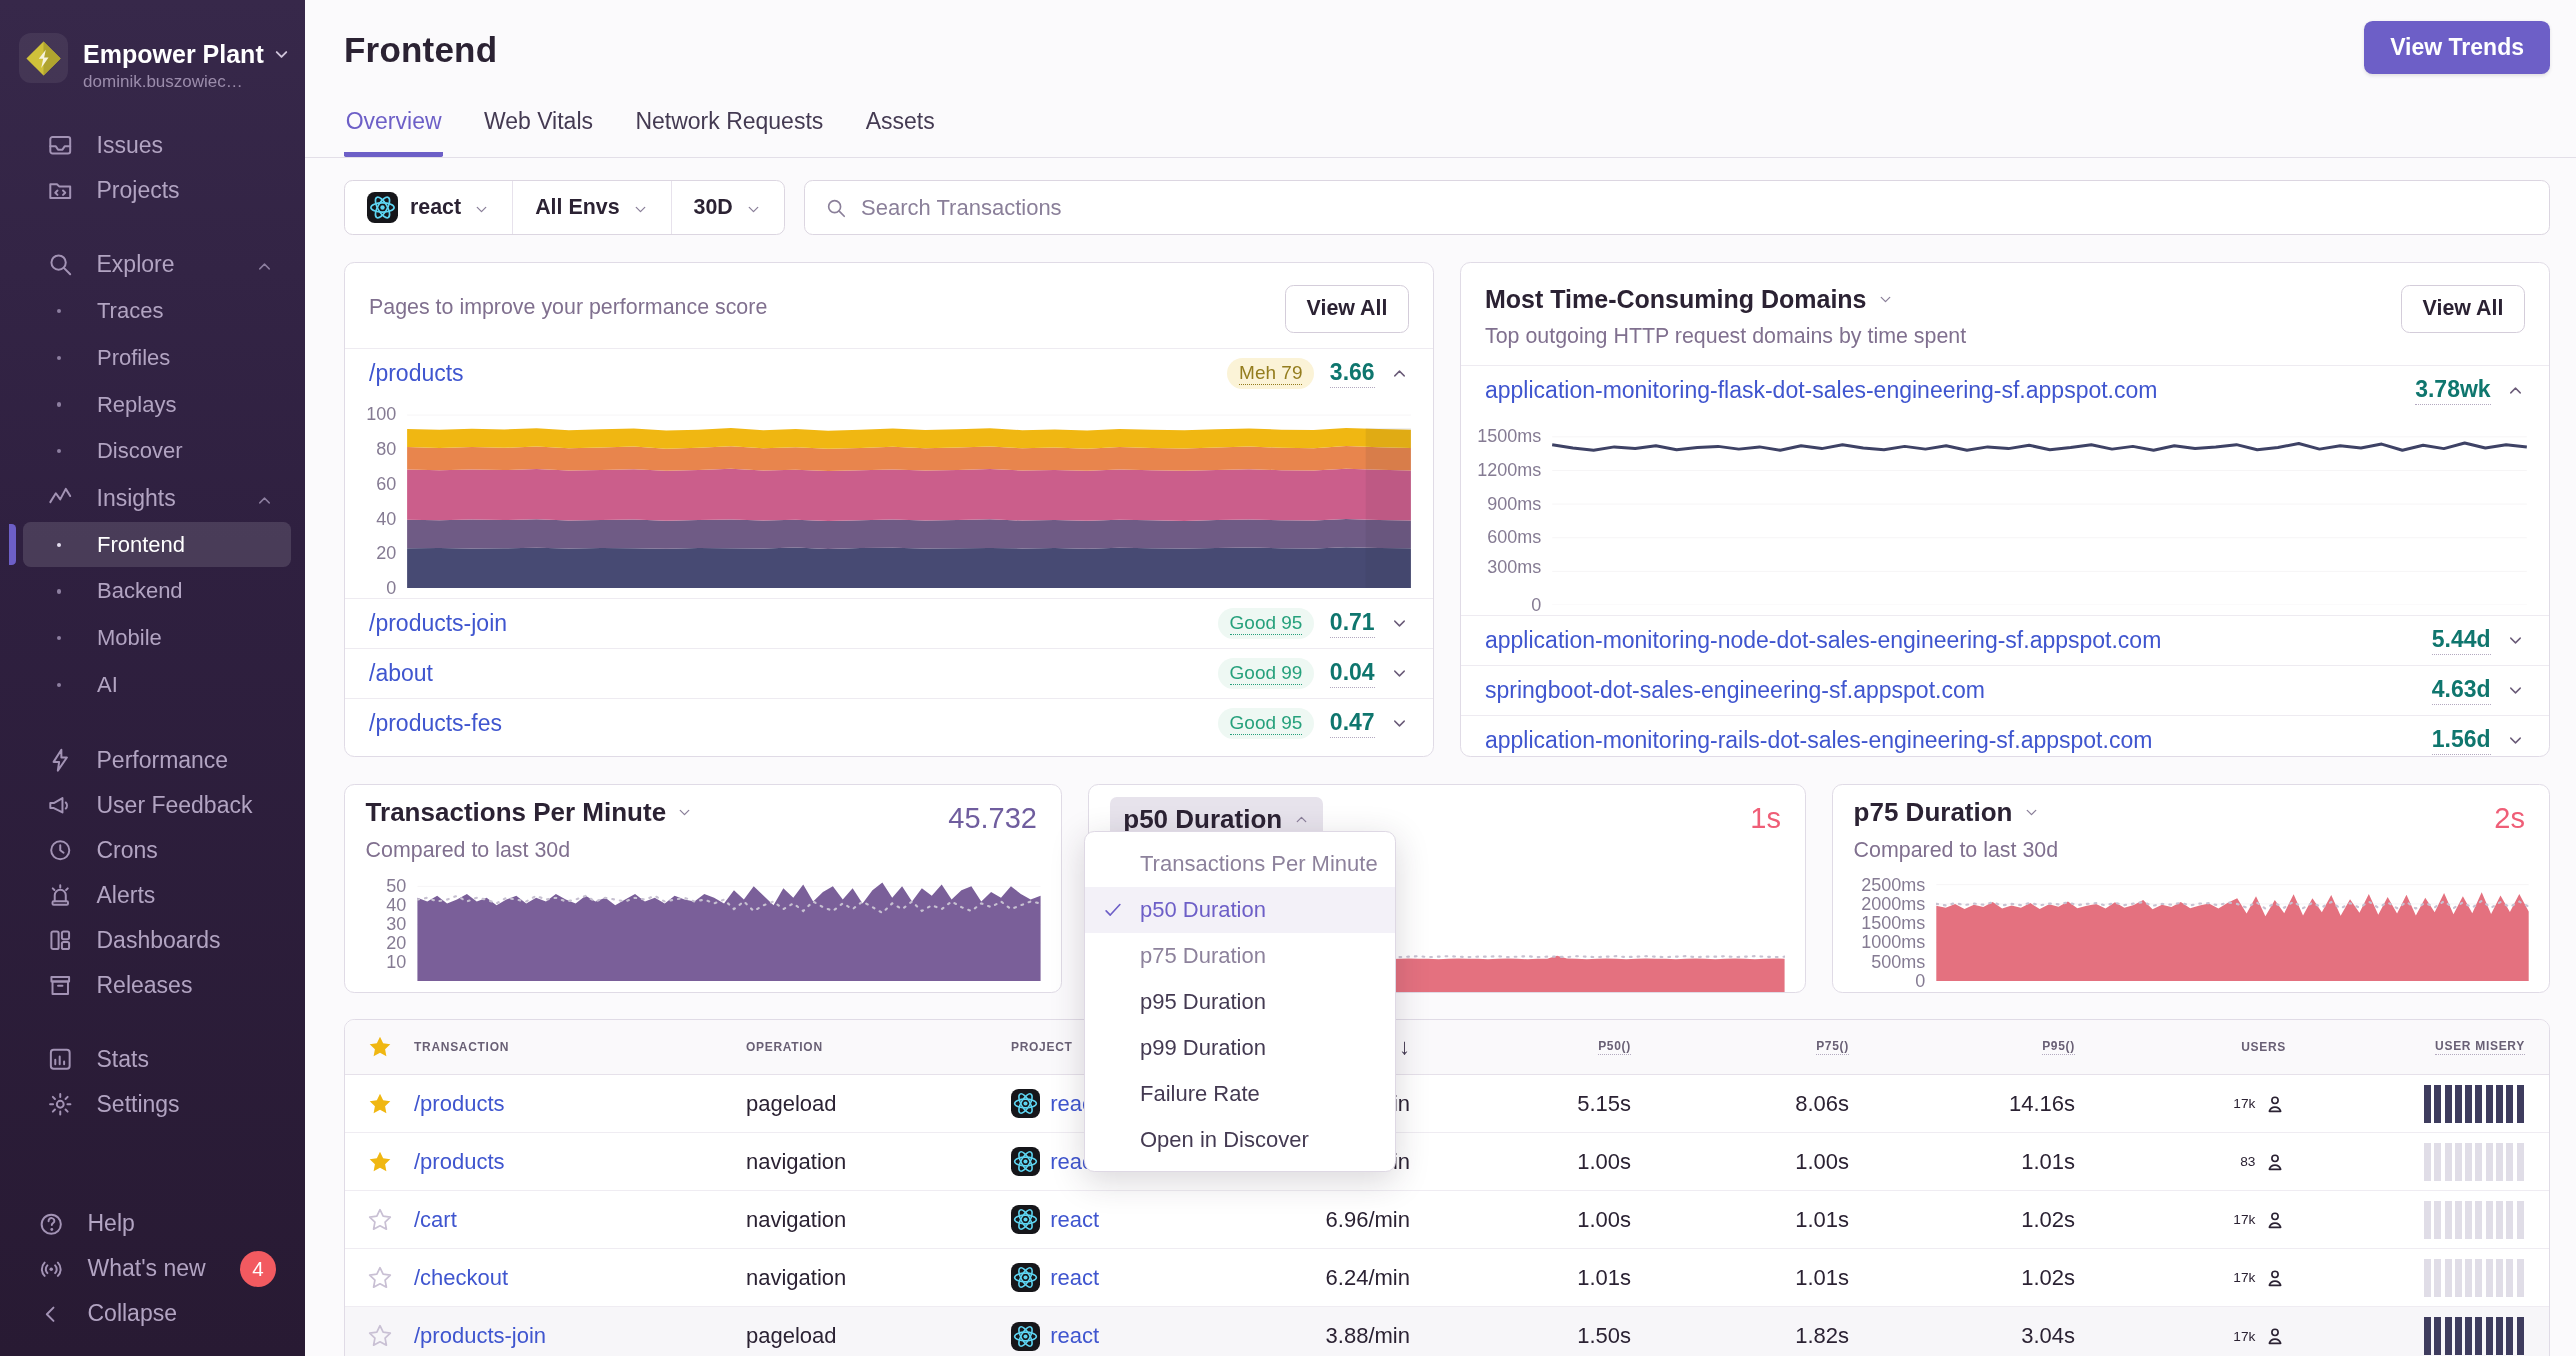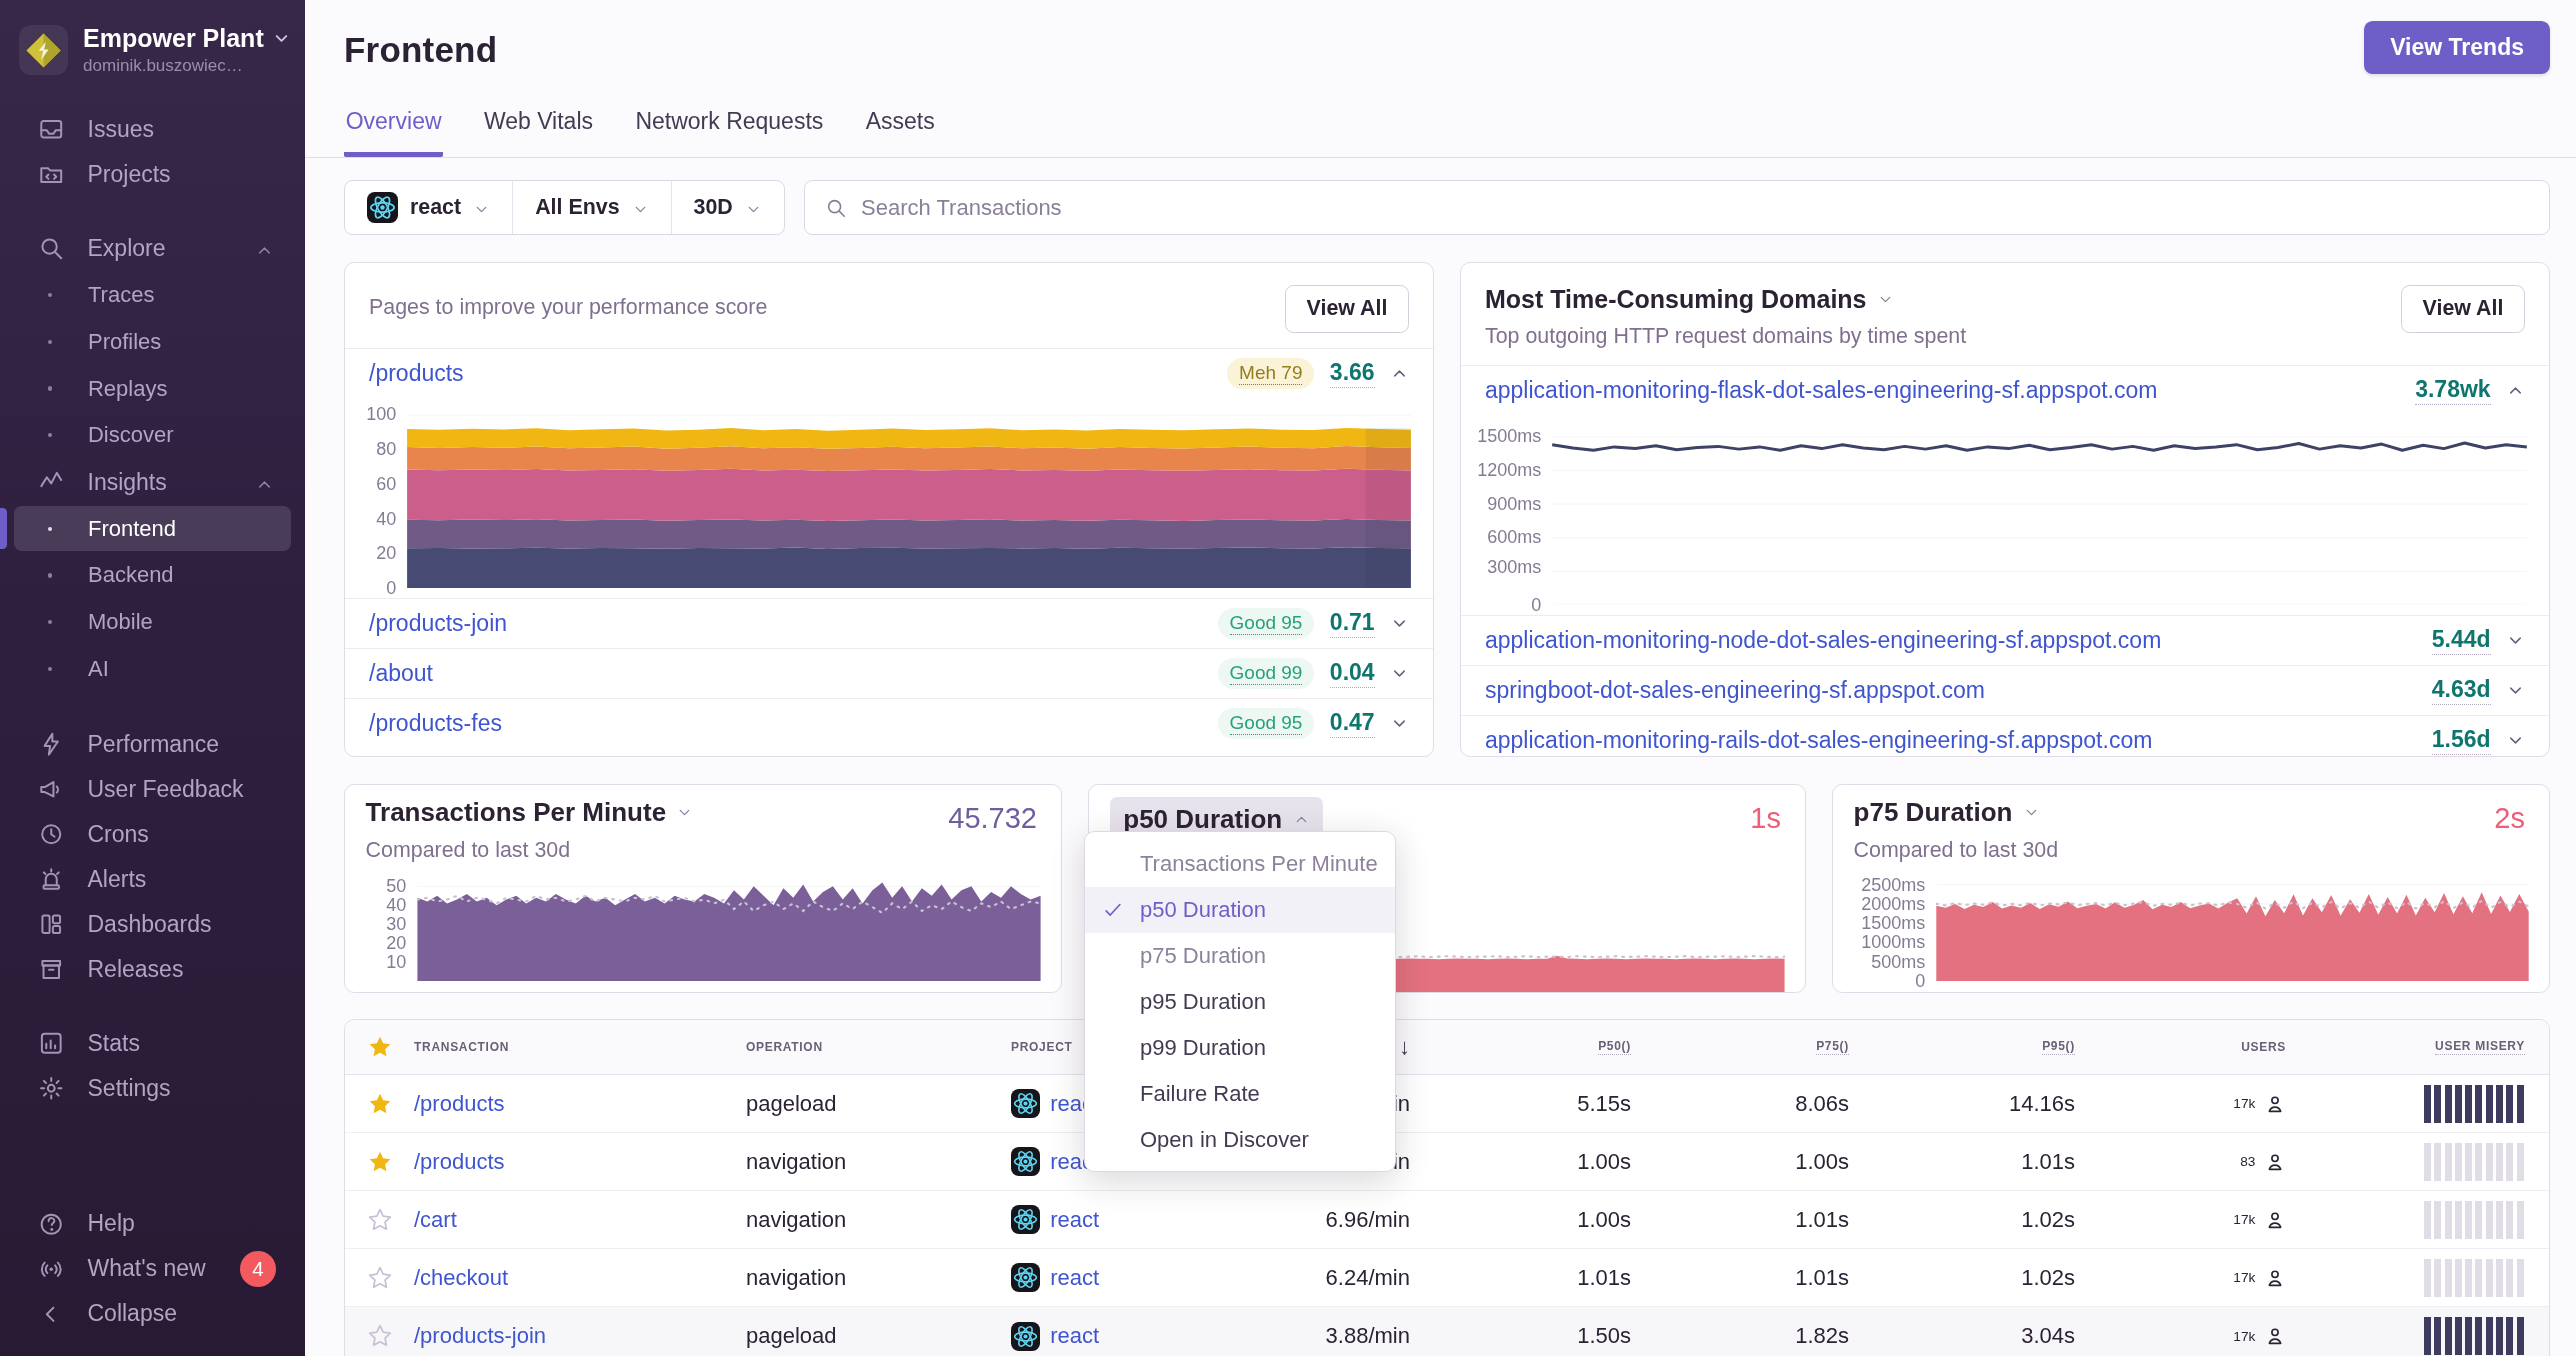--- a/index.html
+++ b/index.html
@@ -9,26 +9,26 @@
 
   
   .sidebar { position:relative; width:305px; flex:0 0 305px; height:100%;
     background:linear-gradient(180deg,#37284a 0%, #2f2040 40%, #281a33 100%);
     display:flex; flex-direction:column; padding:19px 0 20.6px; color:#b2a4c2; }
   .org { display:flex; align-items:center; gap:15.4px; padding:5.1px 19px 8.6px; cursor:pointer; }
   .org-logo { width:50px; height:50px; border-radius:12px; background:rgba(255,255,255,.07);
     display:flex; align-items:center; justify-content:center; }
   .org-logo svg { width:39px; height:39px; }
   .org-meta { min-width:0; }
-  .org-name-row { display:flex; align-items:center; gap:8.6px; }
+  .org-name-row { display:flex; align-items:center; gap:8.6px;margin-top:16px; }
   .org-name { font-size:25px; font-weight:bold; color:#ffffff; white-space:nowrap; }
   .org-chev { width:19px; height:19px; color:#cfc4da; flex:0 0 auto; }
   .org-chev svg { width:19px; height:19px; }
   .org-user { font-size:17px; color:#9b8cab; margin-top:3.4px; white-space:nowrap; overflow:hidden; }
-  .nav { margin-top:22px; }
+  .nav { margin-top:22px;padding-left:9px; }
   .nav-gap { height:29px; }
   .nav-item { display:flex; align-items:center; height:45px; padding-left:38px; font-size:23px;
     color:#b2a4c2; cursor:pointer; }
   .nav-item .nico { width:26.5px; height:26.5px; color:#a393b5; flex:0 0 auto; display:flex; }
   .nav-item .nico svg { width:26.5px; height:26.5px; }
   .nav-item .nlabel { margin-left:23px; white-space:nowrap; }
   .nav-item .gchev { margin-left:auto; margin-right:31px; width:19px; height:19px; color:#8d7fa0; }
   .nav-item .gchev svg { width:19px; height:19px; }
   .nav-sub { position:relative; display:flex; align-items:center; height:45px; margin:1.7px 13.7px;
     padding-left:34px; border-radius:7.7px; font-size:22px; color:#b2a4c2; cursor:pointer; }

